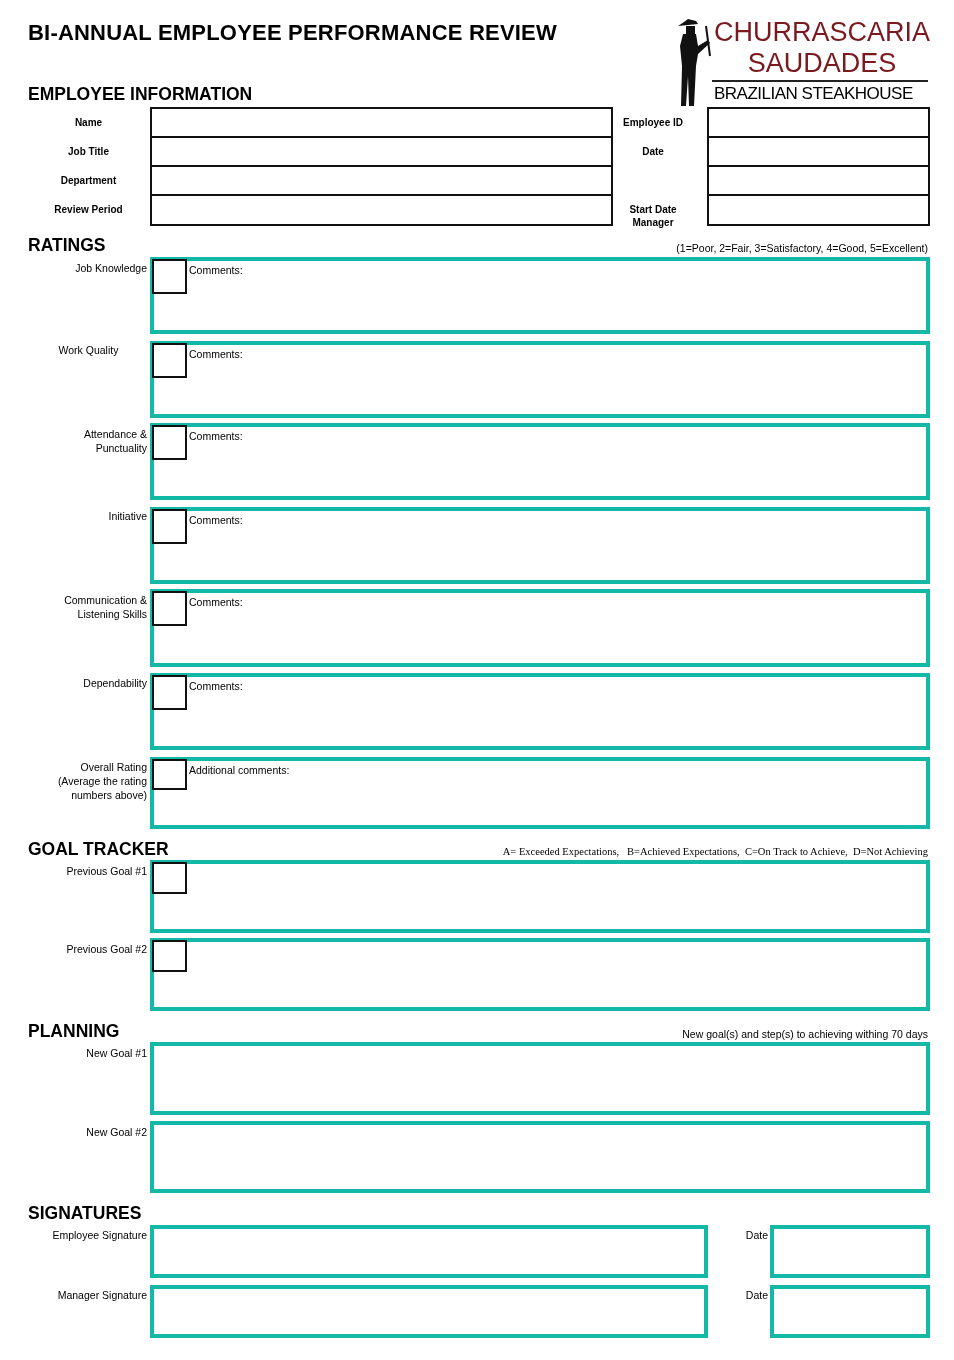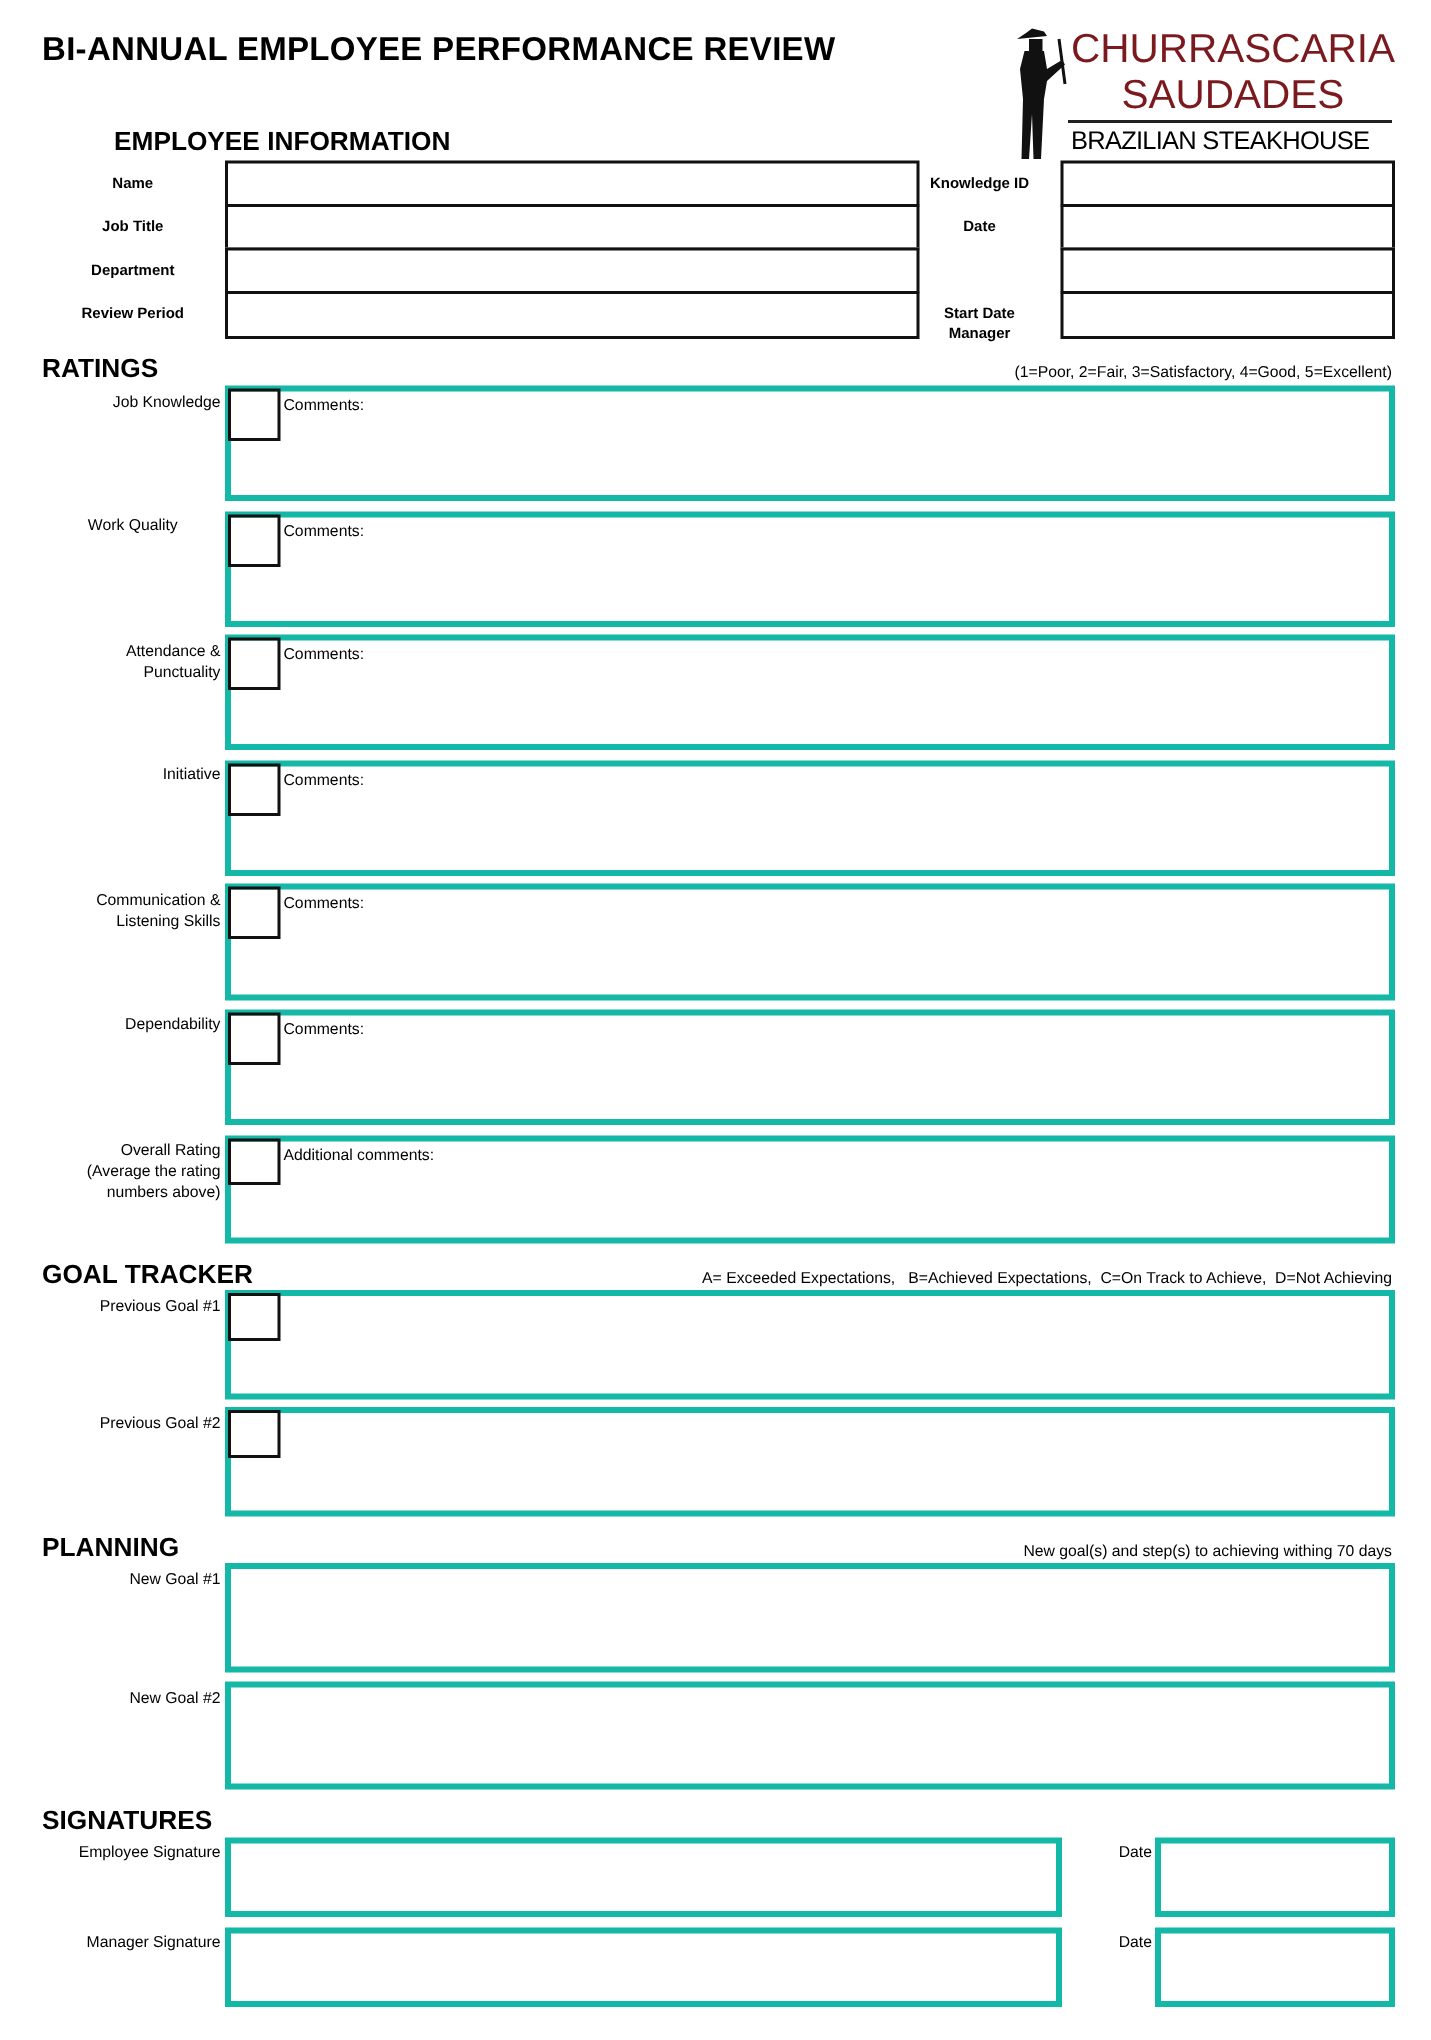--- a/index.html
+++ b/index.html
@@ -30,33 +30,33 @@
     <rect x="10" y="10" width="9" height="8" fill="#111"></rect>
     <path d="M7 18 L20 18 L22 30 L32 24 L34 27 L22 38 L20 50 L18 90 L13 90 L12 60 L10 90 L5 90 L6 50 L4 30 Z" fill="#111"></path>
     <line x1="30" y1="10" x2="34" y2="40" stroke="#111" stroke-width="2"></line>
   </svg>
   <div class="abs logo-main" style="left:36px; top:35px; width:220px;">SAUDADES</div>
   <div class="abs logo-main" style="left:36px; top:4px; width:220px;">CHURRASCARIA</div>
   <div class="abs" style="left:36px; top:66px; width:216px; height:2px; background:#222;"></div>
   <div class="abs logo-sub" style="left:38px; top:70px;">BRAZILIAN STEAKHOUSE</div>
 </div>
 
-<div class="abs section" style="left:28px; top:84px;margin-left:48px;">EMPLOYEE INFORMATION</div>
+<div class="abs section" style="left:28px; top:84px;">EMPLOYEE INFORMATION</div>
 
 <div class="abs lbl" style="left:30px; width:117px; top:116px;">Name</div>
 <div class="abs lbl" style="left:30px; width:117px; top:145px;">Job Title</div>
 <div class="abs lbl" style="left:30px; width:117px; top:174px;">Department</div>
 <div class="abs lbl" style="left:30px; width:117px; top:203px;">Review Period</div>
 
 <div class="abs cell" style="left:150px; top:107px; width:463px; height:31px;"></div>
 <div class="abs cell" style="left:150px; top:136px; width:463px; height:31px;"></div>
 <div class="abs cell" style="left:150px; top:165px; width:463px; height:31px;"></div>
 <div class="abs cell" style="left:150px; top:194px; width:463px; height:32px;"></div>
 
-<div class="abs lbl" style="left:600px; width:106px; top:116px;">Knowledge ID</div>
+<div class="abs lbl" style="left:600px; width:106px; top:116px;">Employee ID</div>
 <div class="abs lbl" style="left:600px; width:106px; top:145px;">Date</div>
 <div class="abs lbl" style="left:600px; width:106px; top:174px;margin-top:42px;">Manager</div>
 <div class="abs lbl" style="left:600px; width:106px; top:203px;">Start Date</div>
 
 <div class="abs cell" style="left:707px; top:107px; width:223px; height:31px;"></div>
 <div class="abs cell" style="left:707px; top:136px; width:223px; height:31px;"></div>
 <div class="abs cell" style="left:707px; top:165px; width:223px; height:31px;"></div>
 <div class="abs cell" style="left:707px; top:194px; width:223px; height:32px;"></div>
 
 <div class="abs section" style="left:28px; top:235px;">RATINGS</div>
@@ -98,21 +98,21 @@
   <div class="cmt">Comments:</div>
 </div>
 
 <div class="abs lbl-n" style="left:20px; width:127px; top:760px;">Overall Rating<br>(Average the rating<br>numbers above)</div>
 <div class="abs box" style="left:150px; top:757px; width:780px; height:72px;">
   <div class="rate" style="height:31px;"></div>
   <div class="cmt">Additional comments:</div>
 </div>
 
 <div class="abs section" style="left:28px; top:839px;">GOAL TRACKER</div>
-<div class="abs legend" style="right:26px; top:846px; white-space:pre;">A= Exceeded Expectations,   B=Achieved Expectations,  C=On Track to Achieve,  D=Not Achieving</div>
+<div class="abs legend" style="right:26px; top:846px; white-space:pre;font-family:Liberation Serif, serif;">A= Exceeded Expectations,   B=Achieved Expectations,  C=On Track to Achieve,  D=Not Achieving</div>
 
 <div class="abs lbl-n" style="left:30px; width:117px; top:864px;">Previous Goal #1</div>
 <div class="abs box" style="left:150px; top:860px; width:780px; height:73px;">
   <div class="rate" style="height:32px;"></div>
 </div>
 
 <div class="abs lbl-n" style="left:30px; width:117px; top:942px;">Previous Goal #2</div>
 <div class="abs box" style="left:150px; top:938px; width:780px; height:73px;">
   <div class="rate" style="height:32px;"></div>
 </div>

